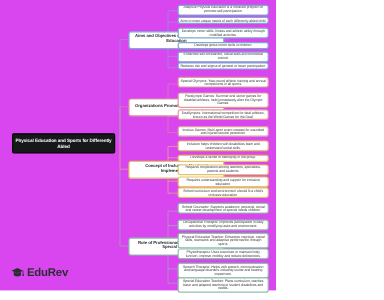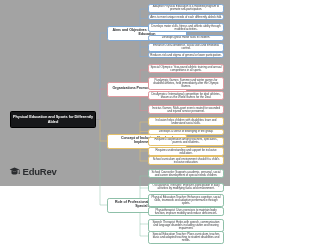--- a/index.html
+++ b/index.html
@@ -4,22 +4,22 @@
 <style>
   * { box-sizing: border-box; margin: 0; padding: 0; }
   html, body {
     width: 230px; height: 250px;
     background: #ffffff;
     font-family: "Liberation Sans", sans-serif;
     overflow: hidden;
   }
   #mindmap {
     position: relative;
-    width: 230px; height: 186px;
-    background: #a3a3a3;
+    width: 230px; height: 242px;
+    background: #d946ef;
   }
   svg.connectors {
     position: absolute; top: 0; left: 0;
     width: 230px; height: 250px;
     pointer-events: none;
   }
   .node {
     position: absolute;
     display: flex;
     align-items: center;

